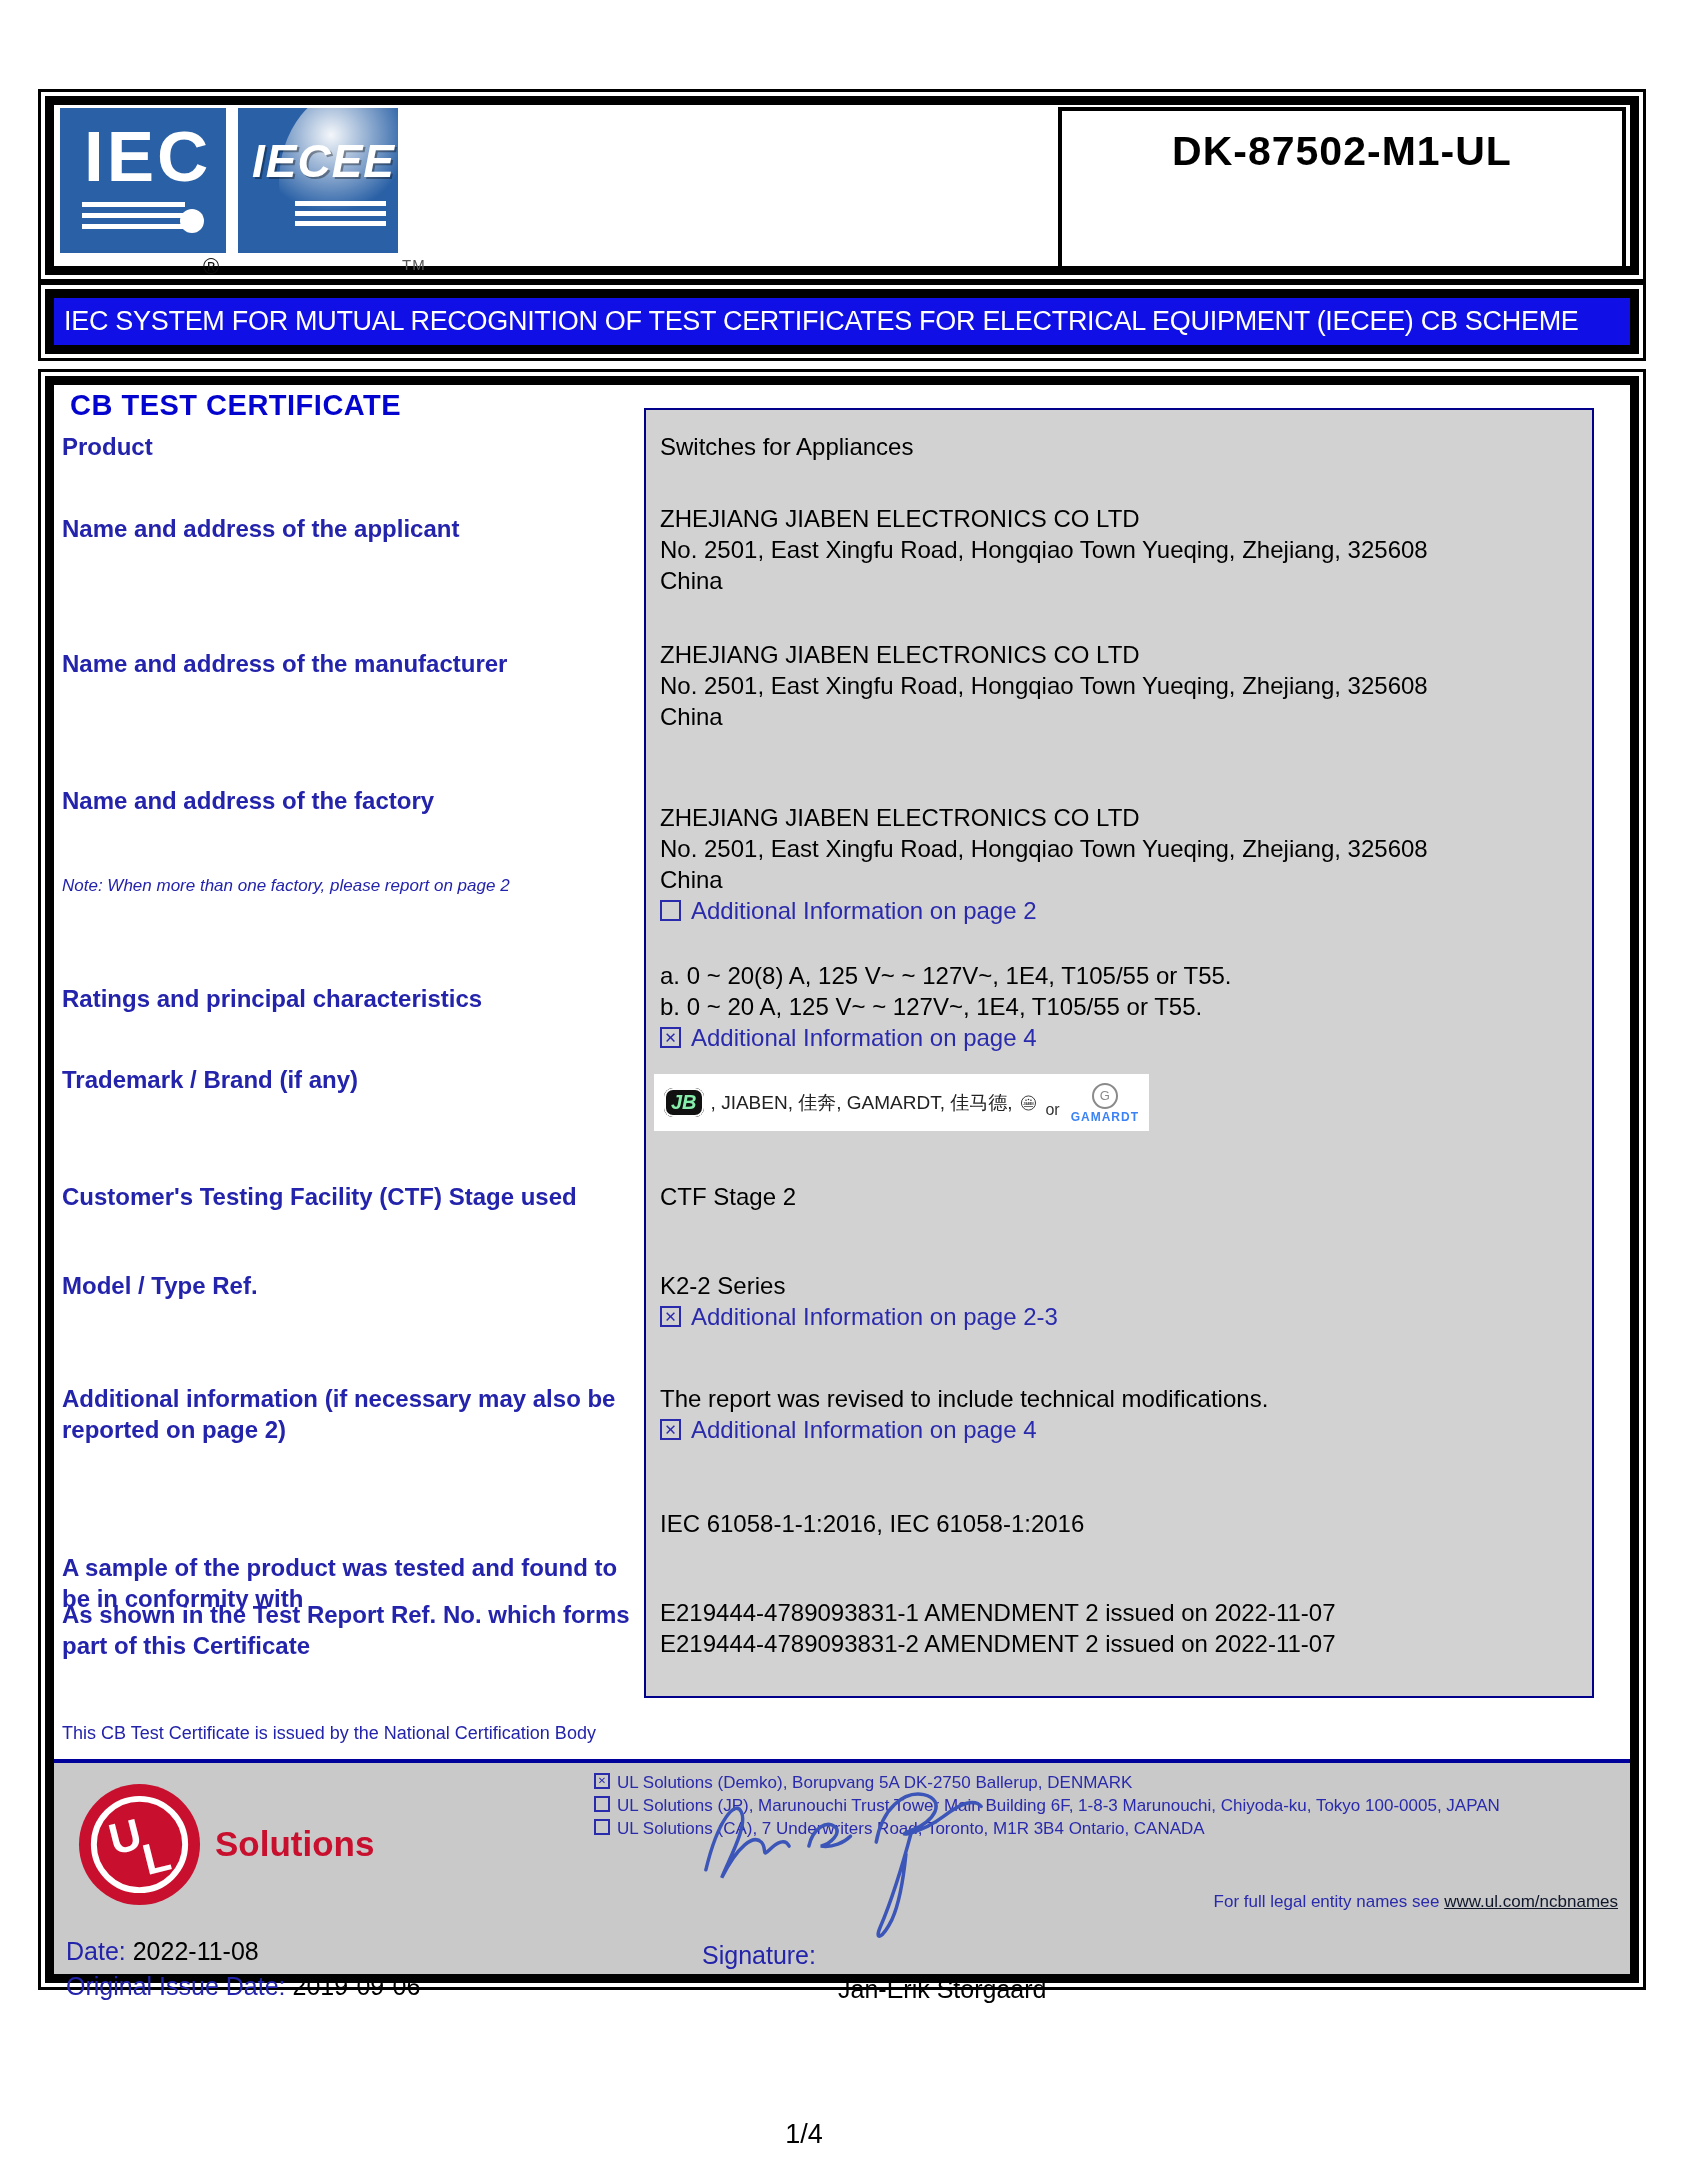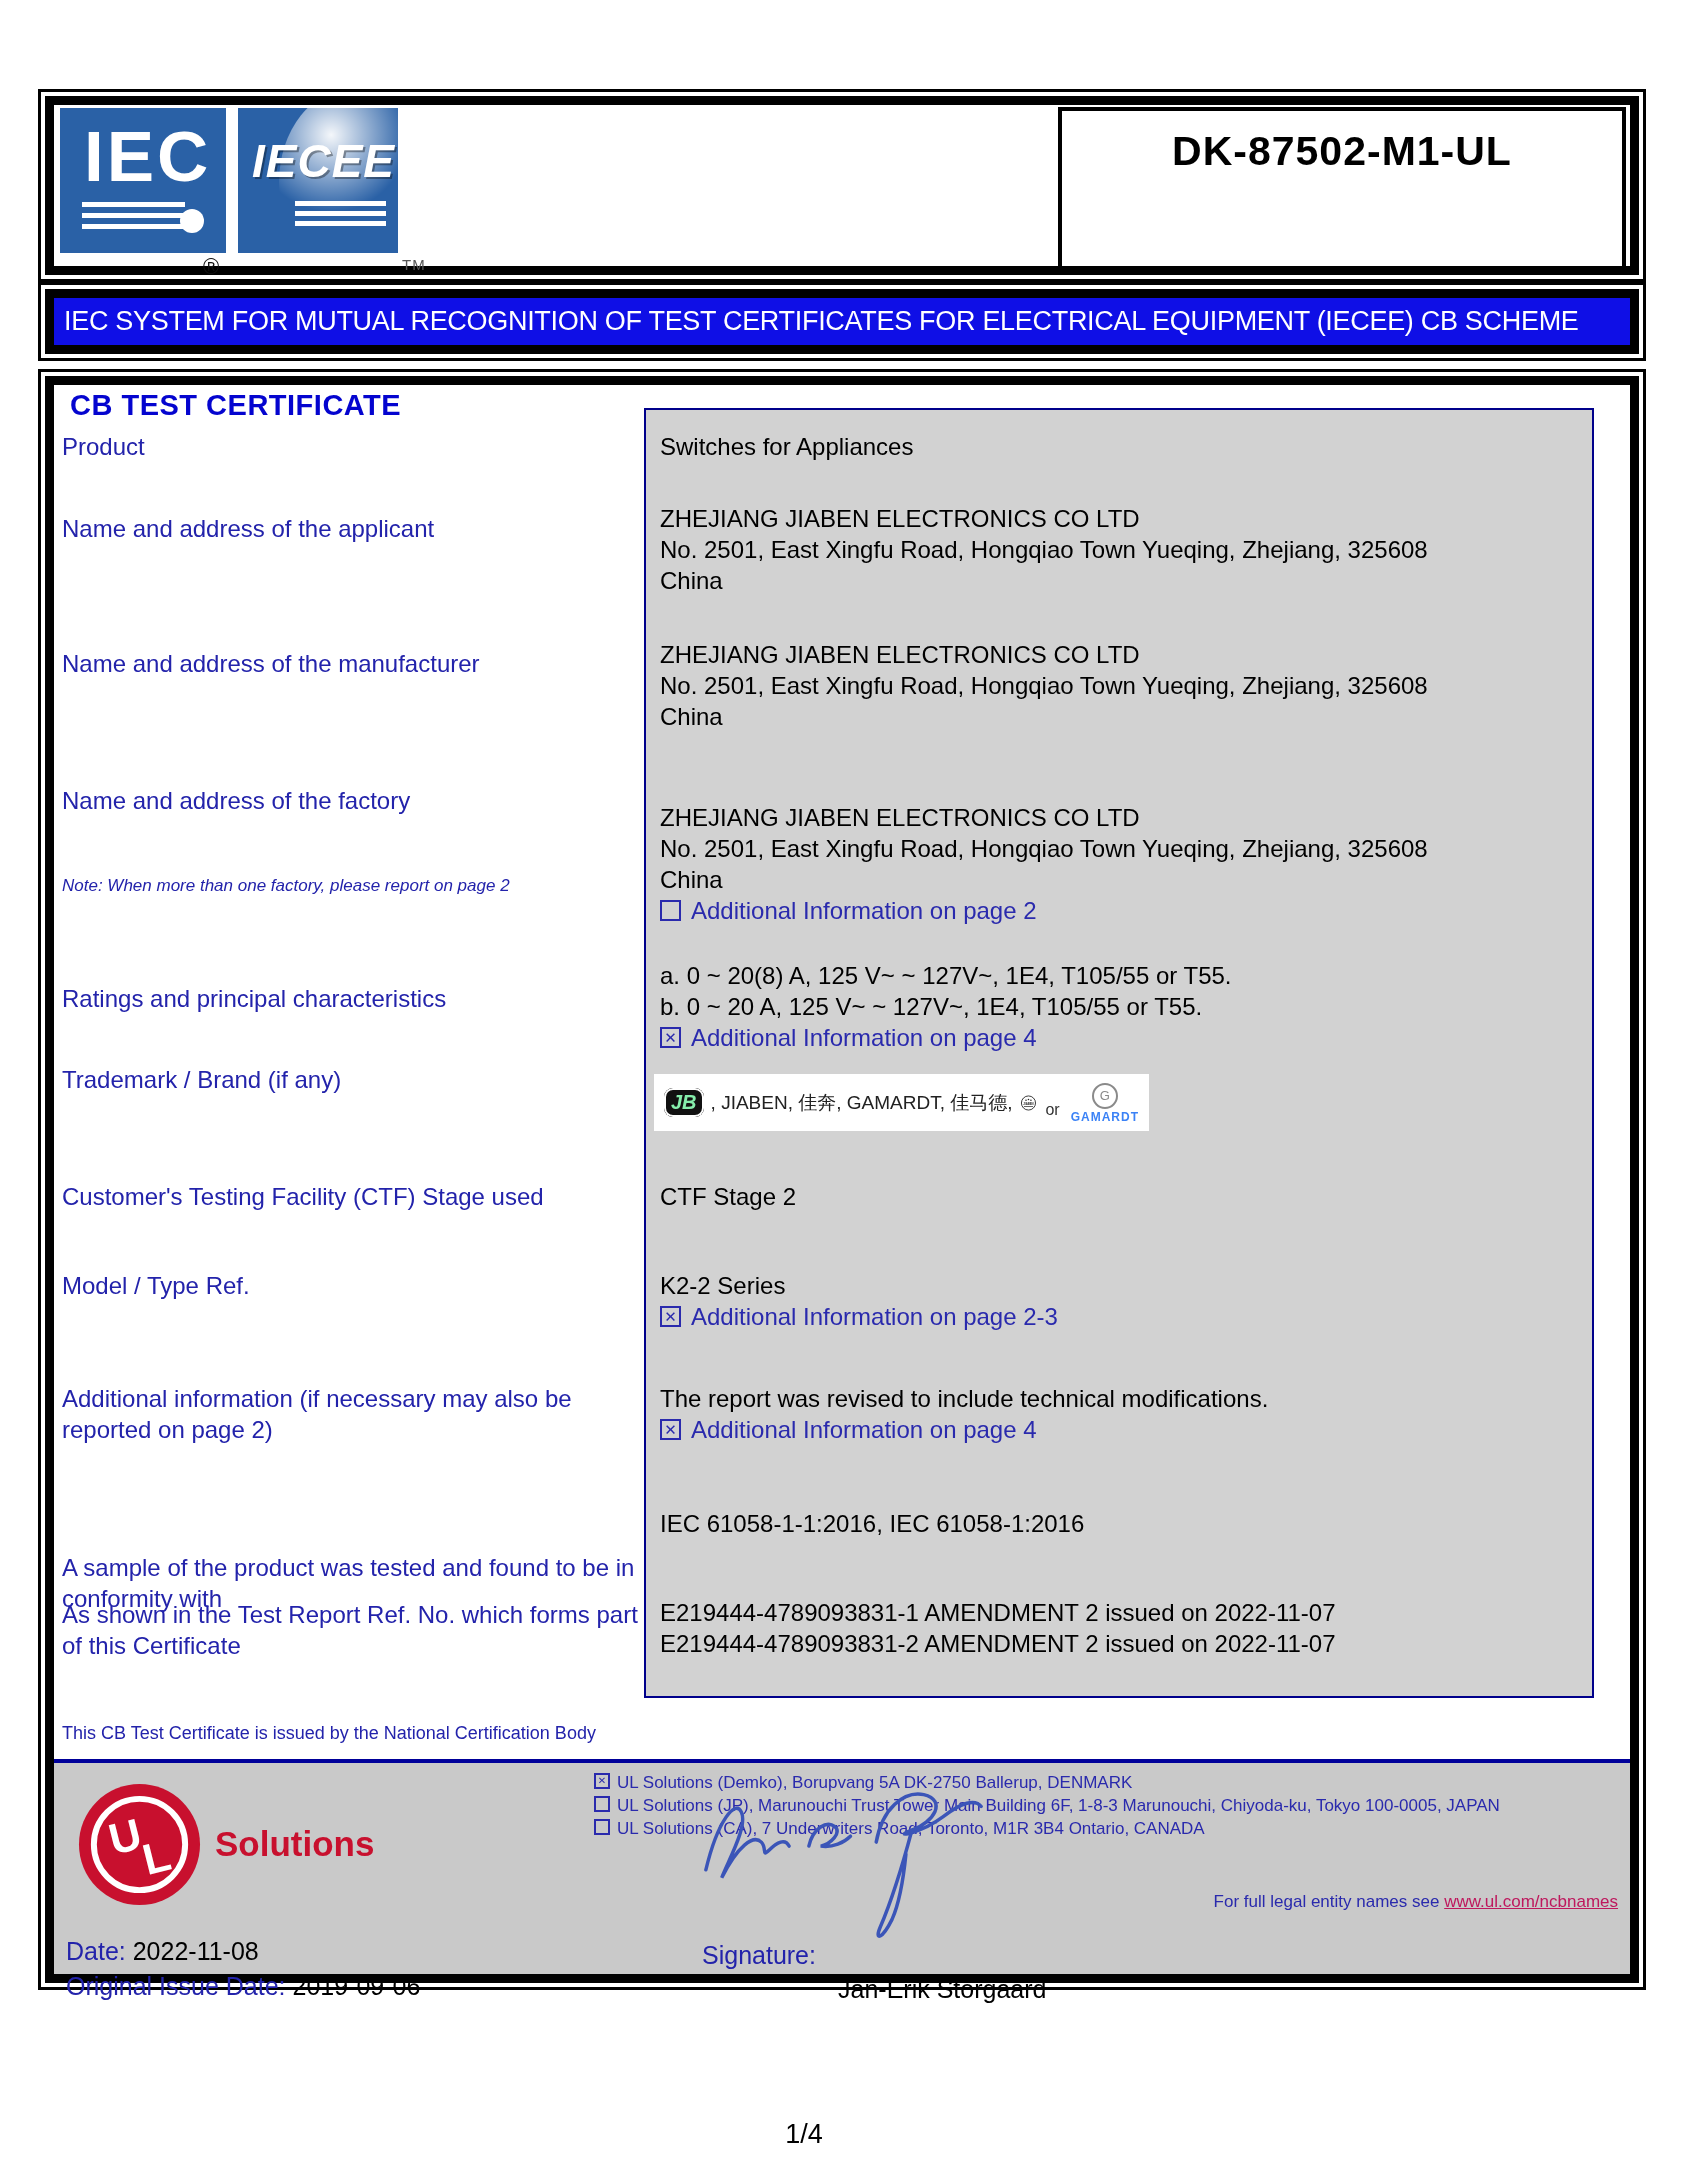--- a/index.html
+++ b/index.html
@@ -32,21 +32,21 @@
     font-size:41px;font-weight:bold;letter-spacing:1px;}
   
   .banner-wrap{margin-top:0;}
   .banner-wrap .dbox-inner{height:65px;background:#0f0fe6;border-color:#000;}
   .banner-txt{position:absolute;inset:0;display:flex;align-items:center;padding-left:10px;
     color:#fff;font-size:27px;letter-spacing:-0.3px;white-space:nowrap;}
   
   .main-wrap{margin-top:8px;}
   .main-wrap .dbox-inner{height:1607px;}
   .title{position:absolute;left:16px;top:4px;font-size:29px;font-weight:bold;color:#0404cf;letter-spacing:0.5px;}
-  .flabel{position:absolute;left:8px;width:579px;color:#2323ab;font-size:24px;line-height:31px;}
+  .flabel{position:absolute;left:8px;width:579px;color:#2323ab;font-size:24px;line-height:31px;font-weight:bold;}
   .fnote{position:absolute;left:8px;width:579px;color:#2323ab;font-size:17px;font-style:italic;}
   .graybox{position:absolute;left:590px;top:23px;width:950px;height:1290px;background:#d2d2d2;
     border:2px solid #00008b;box-sizing:border-box;}
   .gval{position:absolute;left:14px;right:10px;color:#000;font-size:24px;line-height:31px;}
   .addl{color:#2a2aad;}
   .cb{width:17px;height:17px;border:2px solid currentColor;position:relative;display:inline-block;
     margin-right:10px;vertical-align:-2px;}
   .cb.checked::before{content:"\2715";position:absolute;top:50%;left:50%;transform:translate(-50%,-52%);
     font-size:15px;line-height:1;}
   .cbs{width:12px;height:12px;border:2px solid currentColor;position:relative;display:inline-block;
@@ -64,21 +64,21 @@
     display:flex;align-items:center;justify-content:center;margin-bottom:2px;}
   .g-word{font-size:12px;letter-spacing:1px;color:#3b82f6;font-weight:bold;}
   .or-txt{font-size:16px;color:#333;margin:14px 4px 0 2px;}
   
   .issued{position:absolute;left:8px;top:1338px;color:#2323ab;font-size:18px;}
   .blue-hr{position:absolute;left:0;top:1374px;width:100%;height:4px;background:#00009a;}
   .footer{position:absolute;left:0;right:0;top:1378px;bottom:0;background:#c9c9c9;}
   .sol-txt{position:absolute;left:161px;top:61px;color:#c8102e;font-size:35px;font-weight:bold;}
   .ncbs{position:absolute;left:540px;top:8px;color:#2a2aad;font-size:17px;line-height:23px;white-space:nowrap;}
   .legal{position:absolute;right:12px;top:129px;color:#2a2aad;font-size:17px;}
-  .legal a{color:#be185d;}
+  .legal a{color:#0f172a;}
   .dt-row{position:absolute;left:12px;font-size:25px;color:#2323ab;white-space:nowrap;}
   .dt-val{color:#000;}
   .sig-label{position:absolute;left:648px;top:178px;font-size:25px;color:#2323ab;}
   .signatory{position:absolute;left:784px;top:212px;font-size:25px;color:#000;}
   .sig-svg{position:absolute;left:624px;top:-12px;}
   .pageno{position:absolute;left:0;top:2119px;width:1608px;text-align:center;color:#000;font-size:27px;}
 </style>
 </head>
 <body>
 

